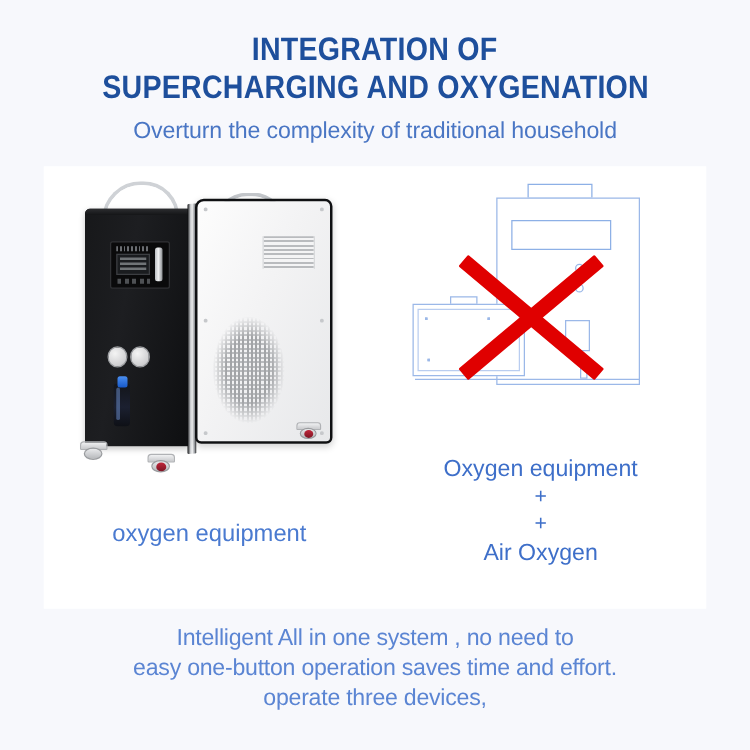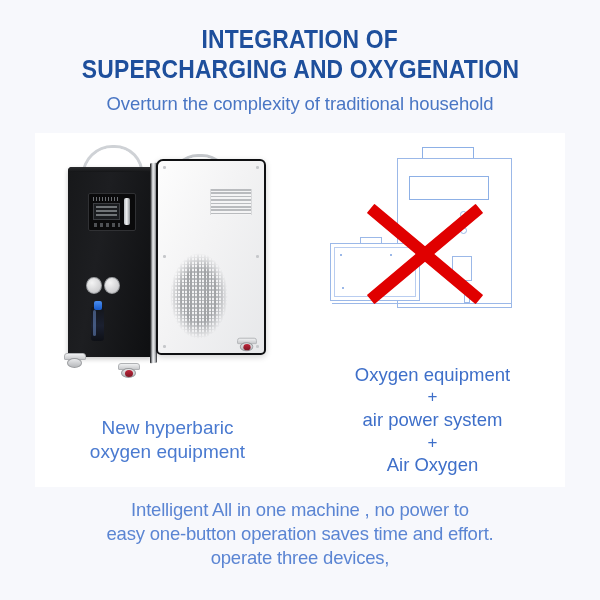--- a/index.html
+++ b/index.html
@@ -321,21 +321,20 @@
           <div class="red"></div>
       </div>
       <div class="caster c3">
         <div class="plate"></div>
           <div class="wheel"></div>
           <div class="red"></div>
       </div>
     </div>
 
     <div class="cap-left">
-      <div>New hyperbaric</div>
       <div>oxygen equipment</div>
     </div>
   </div>
 
   <div class="col-right">
 
     <div class="lineart">
       <div class="la toptab"></div>
       <div class="la tall"></div>
       <div class="la screen"></div>
@@ -355,25 +354,24 @@
 
       <div class="xmark">
         <div class="xbar a"></div>
         <div class="xbar b"></div>
       </div>
     </div>
 
     <div class="cap-right">
       <div>Oxygen equipment</div>
       <div class="plus">+</div>
-      <div>air power system</div>
       <div class="plus">+</div>
       <div>Air Oxygen</div>
     </div>
   </div>
 
   <div class="footer">
-    <div>Intelligent All in one machine , no power to</div>
+    <div>Intelligent All in one system , no need to</div>
     <div>easy one-button operation saves time and effort.</div>
     <div>operate three devices,</div>
   </div>
 
 </div>
 
 </body></html>

